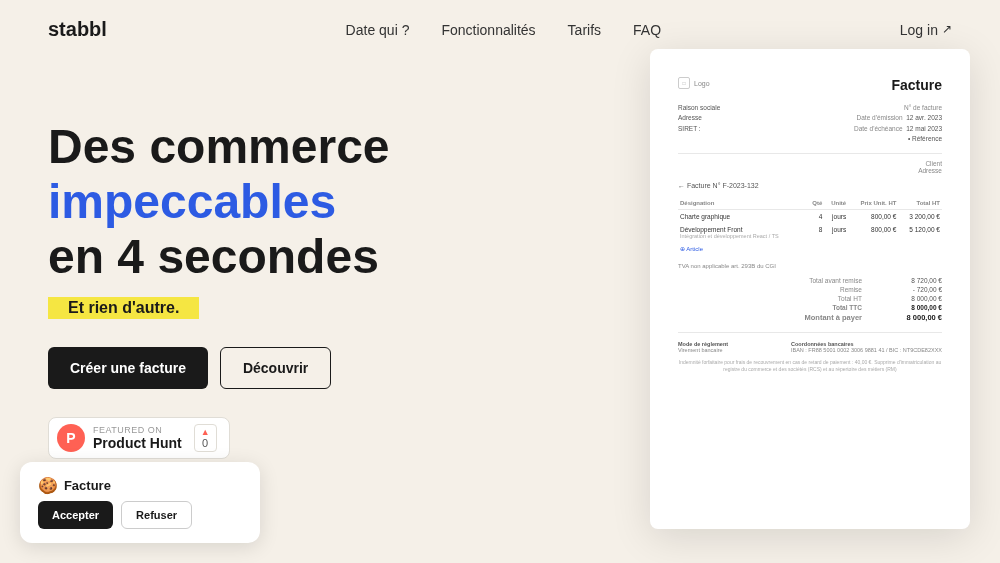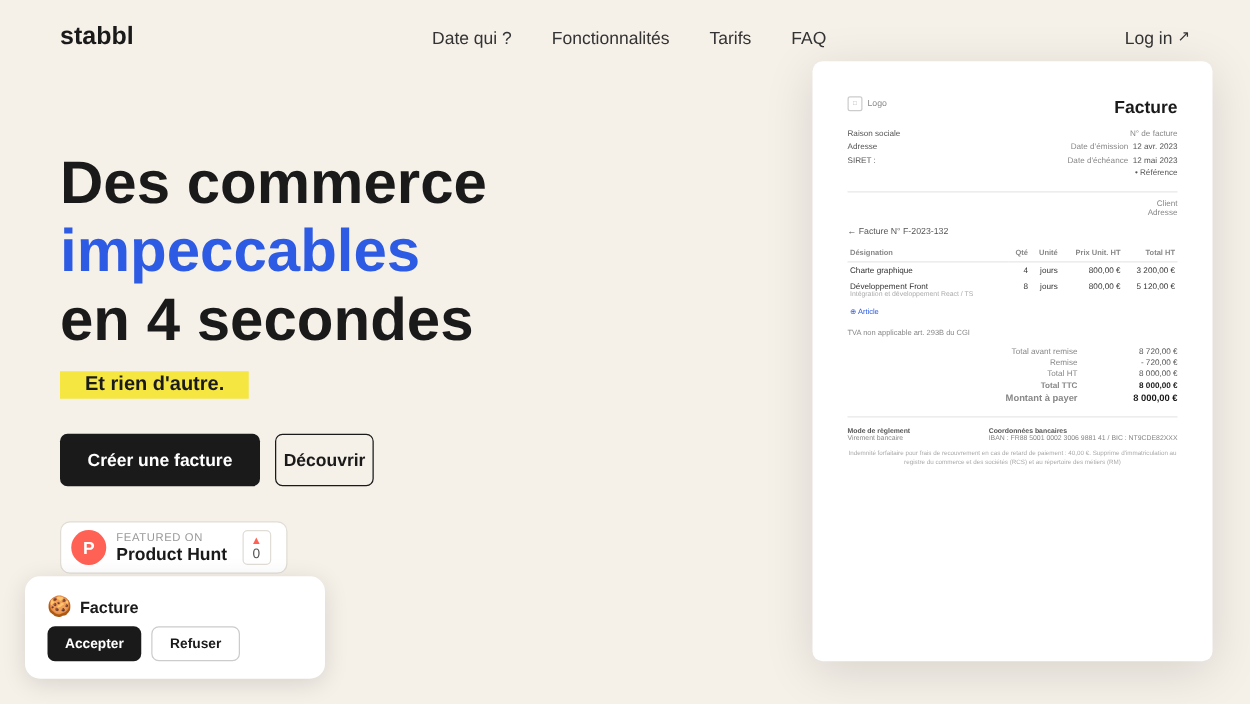--- a/index.html
+++ b/index.html
@@ -90,21 +90,21 @@
       padding: 12px 22px;
       font-size: 14px;
       font-weight: 600;
       border-radius: 6px;
       cursor: pointer;
     }
     .btn-secondary {
       background-color: #f5f0e8;
       color: #1a1a1a;
       border: 1.5px solid #1a1a1a;
-      padding: 12px 6px;
+      padding: 12px 22px;
       font-size: 14px;
       font-weight: 600;
       border-radius: 6px;
       cursor: pointer;
     }
 
     
     .ph-badge {
       display: flex;
       align-items: center;

